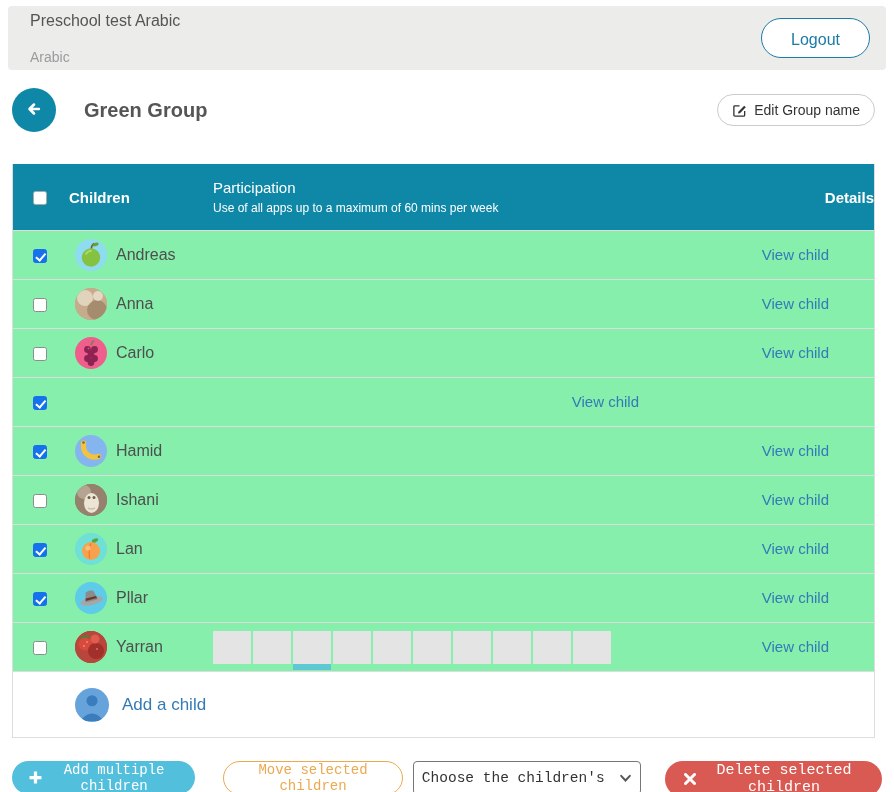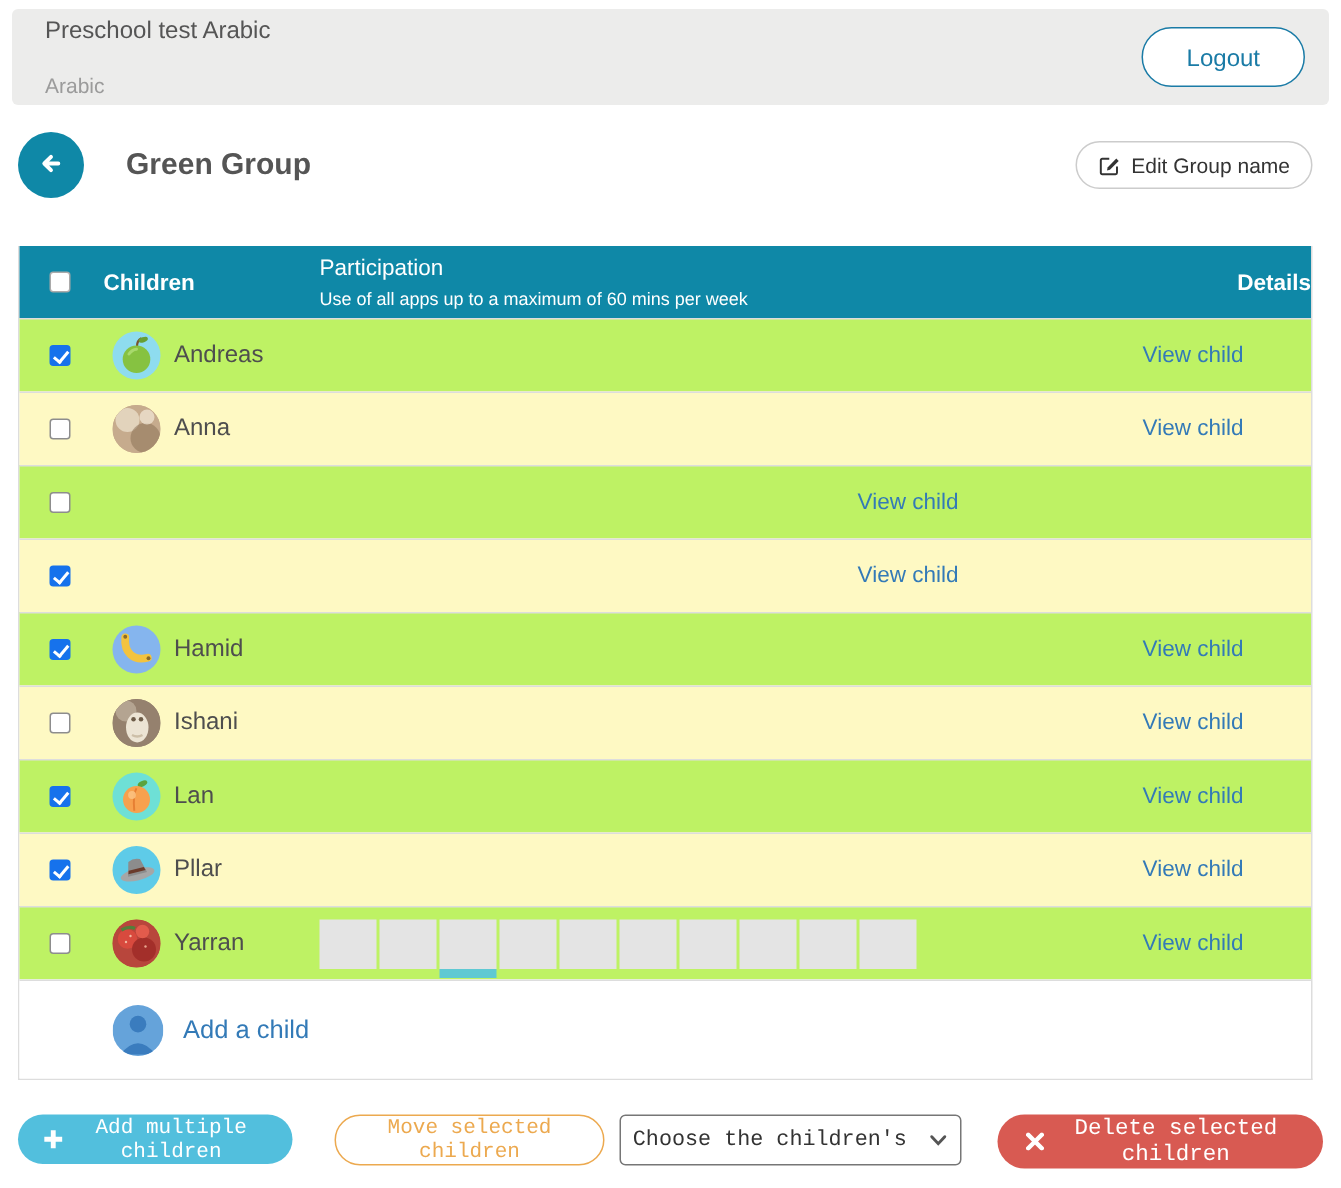--- a/index.html
+++ b/index.html
@@ -41,42 +41,42 @@
   .edit-btn {
     background:#fff; border:1px solid #ccc; border-radius:16px;
     height:32px; padding:0 14px; font-size:14px; color:#333; font-family:inherit;
     display:flex; align-items:center; gap:7px; cursor:pointer;
   }
   .edit-btn svg { width:15px; height:15px; }
 
   
   .children-table { margin:32px 19px 0 12px; border:1px solid #ddd; border-top:none; }
   .grid-cols { display:grid; grid-template-columns:56px 144px 1fr 190px; align-items:center; }
-  .table-header { background:#0f88a7; color:#fff; height:48px; }
+  .table-header { background:#0f88a7; color:#fff; height:66px; }
   .cell-check { padding-left:20px; }
   .checkbox {
     display:inline-block; width:14px; height:14px;
     border:1px solid #8d8d8d; border-radius:2.5px; background:#fff;
     position:relative; cursor:pointer; vertical-align:middle;
   }
   .table-header .checkbox { border-color:#aaa; }
   .checkbox.checked { background:#1672ec; border-color:#1672ec; }
   .checkbox.checked::after {
     content:''; position:absolute; left:4px; top:1px;
     width:3.5px; height:7.5px;
     border:solid #fff; border-width:0 2px 2px 0;
     transform:rotate(40deg);
   }
   .col-children { font-weight:bold; font-size:15px; }
   .col-participation .p-title { font-weight:normal; font-size:15px; }
   .col-participation .p-sub { font-size:12px; margin-top:5px; font-weight:normal; }
   .col-details { text-align:right; font-weight:bold; font-size:15px; }
 
-  .row { height:49px; border-top:1px solid #ddd; background:#fef9c3; }
-  .row.striped { background:#bef264; }
+  .row { height:49px; border-top:1px solid #ddd; background:#86efac; }
+  .row.striped { background:#86efac; }
   .cell-name { display:flex; align-items:center; }
   .avatar { width:32px; height:32px; border-radius:50%; overflow:hidden; margin-left:6px; flex:none; background:#ddd; }
   .avatar svg { width:100%; height:100%; display:block; }
   .child-name { margin-left:9px; font-size:16px; color:#4e4e4e; }
   .p-blocks { display:flex; gap:2px; height:33px; }
   .p-block { width:38px; height:33px; background:#e4e4e4; position:relative; }
   .p-block.active::after {
     content:''; position:absolute; top:100%; left:0; width:100%; height:6px;
     background:#5fc9d3;
   }
@@ -202,20 +202,37 @@
     </div>
     <div class="cell-details">
       <a class="view-child">View child</a>
     </div>
   </div>
 
   <div class="row grid-cols striped">
     <div class="cell-check">
       <span class="checkbox"></span>
     </div>
+    <div class="cell-name">
+      <span class="avatar" style="background: rgb(239, 94, 140);">
+            <svg viewBox="0 0 32 32">
+              <path d="M16 8 q1 -3 3 -4.5" stroke="#5c8f3a" stroke-width="1.5" fill="none"></path>
+              <g fill="#8e2250">
+                <circle cx="12.5" cy="12.5" r="3.4"></circle>
+                <circle cx="19.5" cy="12.5" r="3.4"></circle>
+                <circle cx="16" cy="17" r="3.4"></circle>
+                <circle cx="12.5" cy="21.5" r="3.4"></circle>
+                <circle cx="19.5" cy="21.5" r="3.4"></circle>
+                <circle cx="16" cy="25.5" r="3.4"></circle>
+              </g>
+              <circle cx="13.5" cy="11.5" r="1" fill="#c2527f"></circle>
+            </svg>
+          </span>
+      <span class="child-name">Carlo</span>
+    </div>
     <div class="cell-participation">
       <div class="p-blocks"></div>
     </div>
     <div class="cell-details">
       <a class="view-child">View child</a>
     </div>
   </div>
 
   <div class="row grid-cols">
     <div class="cell-check">

